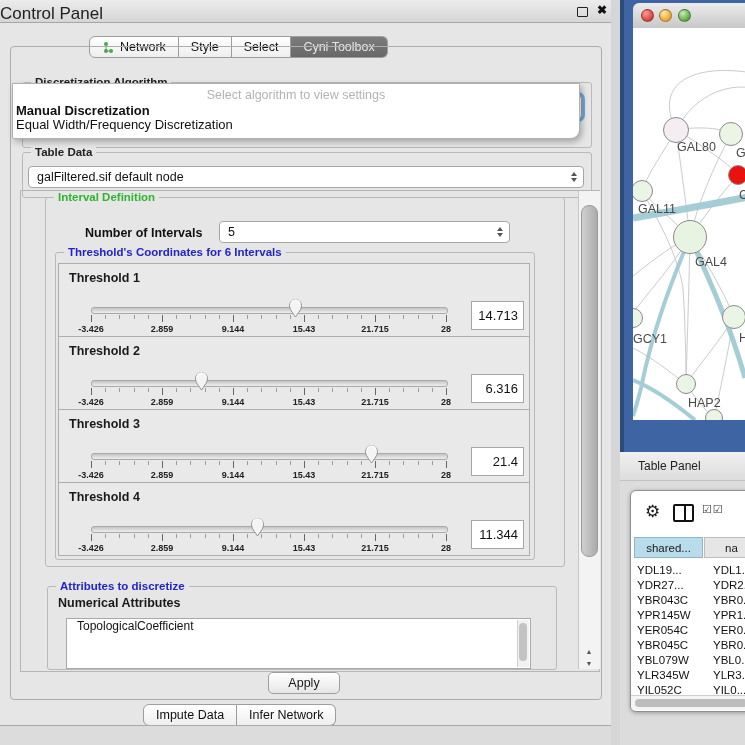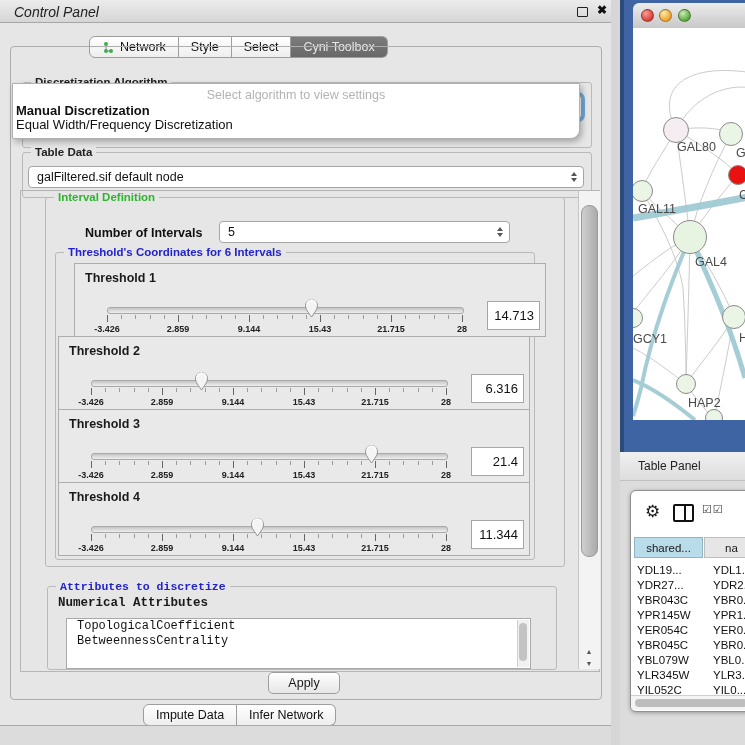--- a/index.html
+++ b/index.html
@@ -1,21 +1,21 @@
 <!DOCTYPE html>
 <html><head>
 <meta charset="utf-8">
 <style>
   html,body{margin:0;padding:0;}
   .screen{position:relative;width:745px;height:745px;background:#dcdcdc;font-family:"Liberation Sans",sans-serif;overflow:hidden;color:#1a1a1a;}
   .abs{position:absolute;}
 
   
   .cp-titlebar{left:0;top:0;width:611px;height:22px;background:linear-gradient(#ececec,#d6d6d6);border-bottom:1px solid #a6a6a6;}
-  .cp-title{left:14px;top:4px;font-size:14px;color:#222;font-style:italic;}
+  .cp-title{left:0;top:4px;font-size:17px;color:#222;}
   .float-ico{left:577px;top:7px;width:9px;height:8px;border:1.5px solid #222;border-radius:1px;}
   .close-ico{left:597px;top:3px;font-size:12px;font-weight:bold;color:#111;}
   .cp-body{left:0;top:22px;width:611px;height:704px;background:#e6e6e6;}
 
   .seg-bar{display:flex;height:22px;}
   .seg{display:flex;align-items:center;padding:0 12px;background:linear-gradient(#ffffff,#eeeeee);border:1px solid #9d9d9d;border-left:none;font-size:12.5px;color:#111;cursor:default;white-space:nowrap;}
   .seg:first-child{border-left:1px solid #9d9d9d;border-radius:6px 0 0 6px;}
   .seg:last-child{border-radius:0 6px 6px 0;}
   .seg.sel{background:linear-gradient(#7c7c7c,#686868);color:#e8e8e8;}
   .top-tabs{left:89px;top:36px;}
@@ -54,21 +54,21 @@
   .t-panel{position:absolute;left:58px;width:470px;height:72px;border:1px solid #adadad;background:#e9e9e9;}
   .t-label{position:absolute;left:10px;top:7px;font-weight:bold;font-size:12.5px;}
   .t-track{position:absolute;left:32px;top:43px;width:355px;height:5px;background:linear-gradient(#c4c4c4,#efefef);border:1px solid #a9a9a9;border-radius:3px;}
   .t-thumb{position:absolute;top:33px;width:17px;height:21px;}
   .tick{position:absolute;width:1px;background:#8a8a8a;}
   .tick.major{height:7px;top:51px;background:#666;}
   .tick.minor{height:4px;top:51px;background:#9b9b9b;}
   .tick-lab{position:absolute;top:60px;transform:translateX(-50%);font-size:9px;font-weight:bold;color:#222;}
   .t-value{position:absolute;left:412px;top:37px;width:53px;height:29px;background:#fff;border:1px solid #a6a6a6;font-size:13px;color:#111;display:flex;align-items:center;justify-content:flex-end;padding-right:5px;box-sizing:border-box;}
 
-  .attrs-group{left:47px;top:586px;width:508px;height:82px;font-family:Liberation Mono, monospace;}
+  .attrs-group{left:47px;top:586px;width:508px;height:82px;}
   .attr-sub{position:absolute;left:10px;top:9px;font-weight:bold;font-size:12.5px;}
   .attr-list{position:absolute;left:18px;top:31px;width:463px;height:49px;background:#fff;border:1px solid #a9a9a9;overflow:hidden;}
   .attr-item{padding-left:10px;font-size:12px;line-height:15px;color:#111;white-space:nowrap;}
   .attr-sb{position:absolute;right:1px;top:1px;width:11px;height:47px;background:#f1f1f1;border-left:1px solid #d0d0d0;}
   .attr-thumb{position:absolute;right:2px;top:3px;width:8px;height:38px;background:#c3c3c3;border-radius:4px;}
 
   .main-sb{left:578px;top:191px;width:21px;height:478px;background:#f3f3f3;border-left:1px solid #c6c6c6;}
   .main-thumb{left:581px;top:205px;width:15px;height:350px;background:linear-gradient(90deg,#cfcfcf,#ababab);border:1px solid #9a9a9a;border-radius:8px;}
   .sb-arrows{left:579px;top:645px;width:20px;height:24px;display:flex;flex-direction:column;align-items:center;justify-content:space-around;font-size:7px;color:#555;}
 
@@ -172,21 +172,21 @@
     <span>5</span>
     <span class="updown">
         <i class="up"></i>
         <i class="dn"></i>
       </span>
   </div>
   <div class="abs group thresh-group">
     <span class="gtitle blue">Threshold's Coordinates for 6 Intervals</span>
   </div>
   <div id="sliders">
-      <div class="t-panel" style="top: 263px; margin-left: 16px;">
+      <div class="t-panel" style="top: 263px;">
         <div class="t-label">Threshold 1</div>
         <div class="t-track"></div>
         <div class="tick major" style="left:32.0px"></div>
         <div class="tick minor" style="left:46.2px"></div>
         <div class="tick minor" style="left:60.4px"></div>
         <div class="tick minor" style="left:74.6px"></div>
         <div class="tick minor" style="left:88.8px"></div>
         <div class="tick major" style="left:103.0px"></div>
         <div class="tick minor" style="left:117.2px"></div>
         <div class="tick minor" style="left:131.4px"></div>
@@ -346,21 +346,20 @@
     </div>
 
   <div class="abs group attrs-group">
     <span class="gtitle blue">Attributes to discretize</span>
     <span class="attr-sub">Numerical Attributes</span>
     <div class="attr-list" id="attrList">
       <div class="attr-sb">
           <div class="attr-thumb"></div>
         </div>
         <div class="attr-item">TopologicalCoefficient</div>
-        <div class="attr-item">BetweennessCentrality</div>
       </div>
   </div>
 
   <div class="abs main-sb"></div>
   <div class="abs main-thumb"></div>
   <div class="abs sb-arrows">
       <span>▲</span>
       <span>▼</span>
     </div>
 

